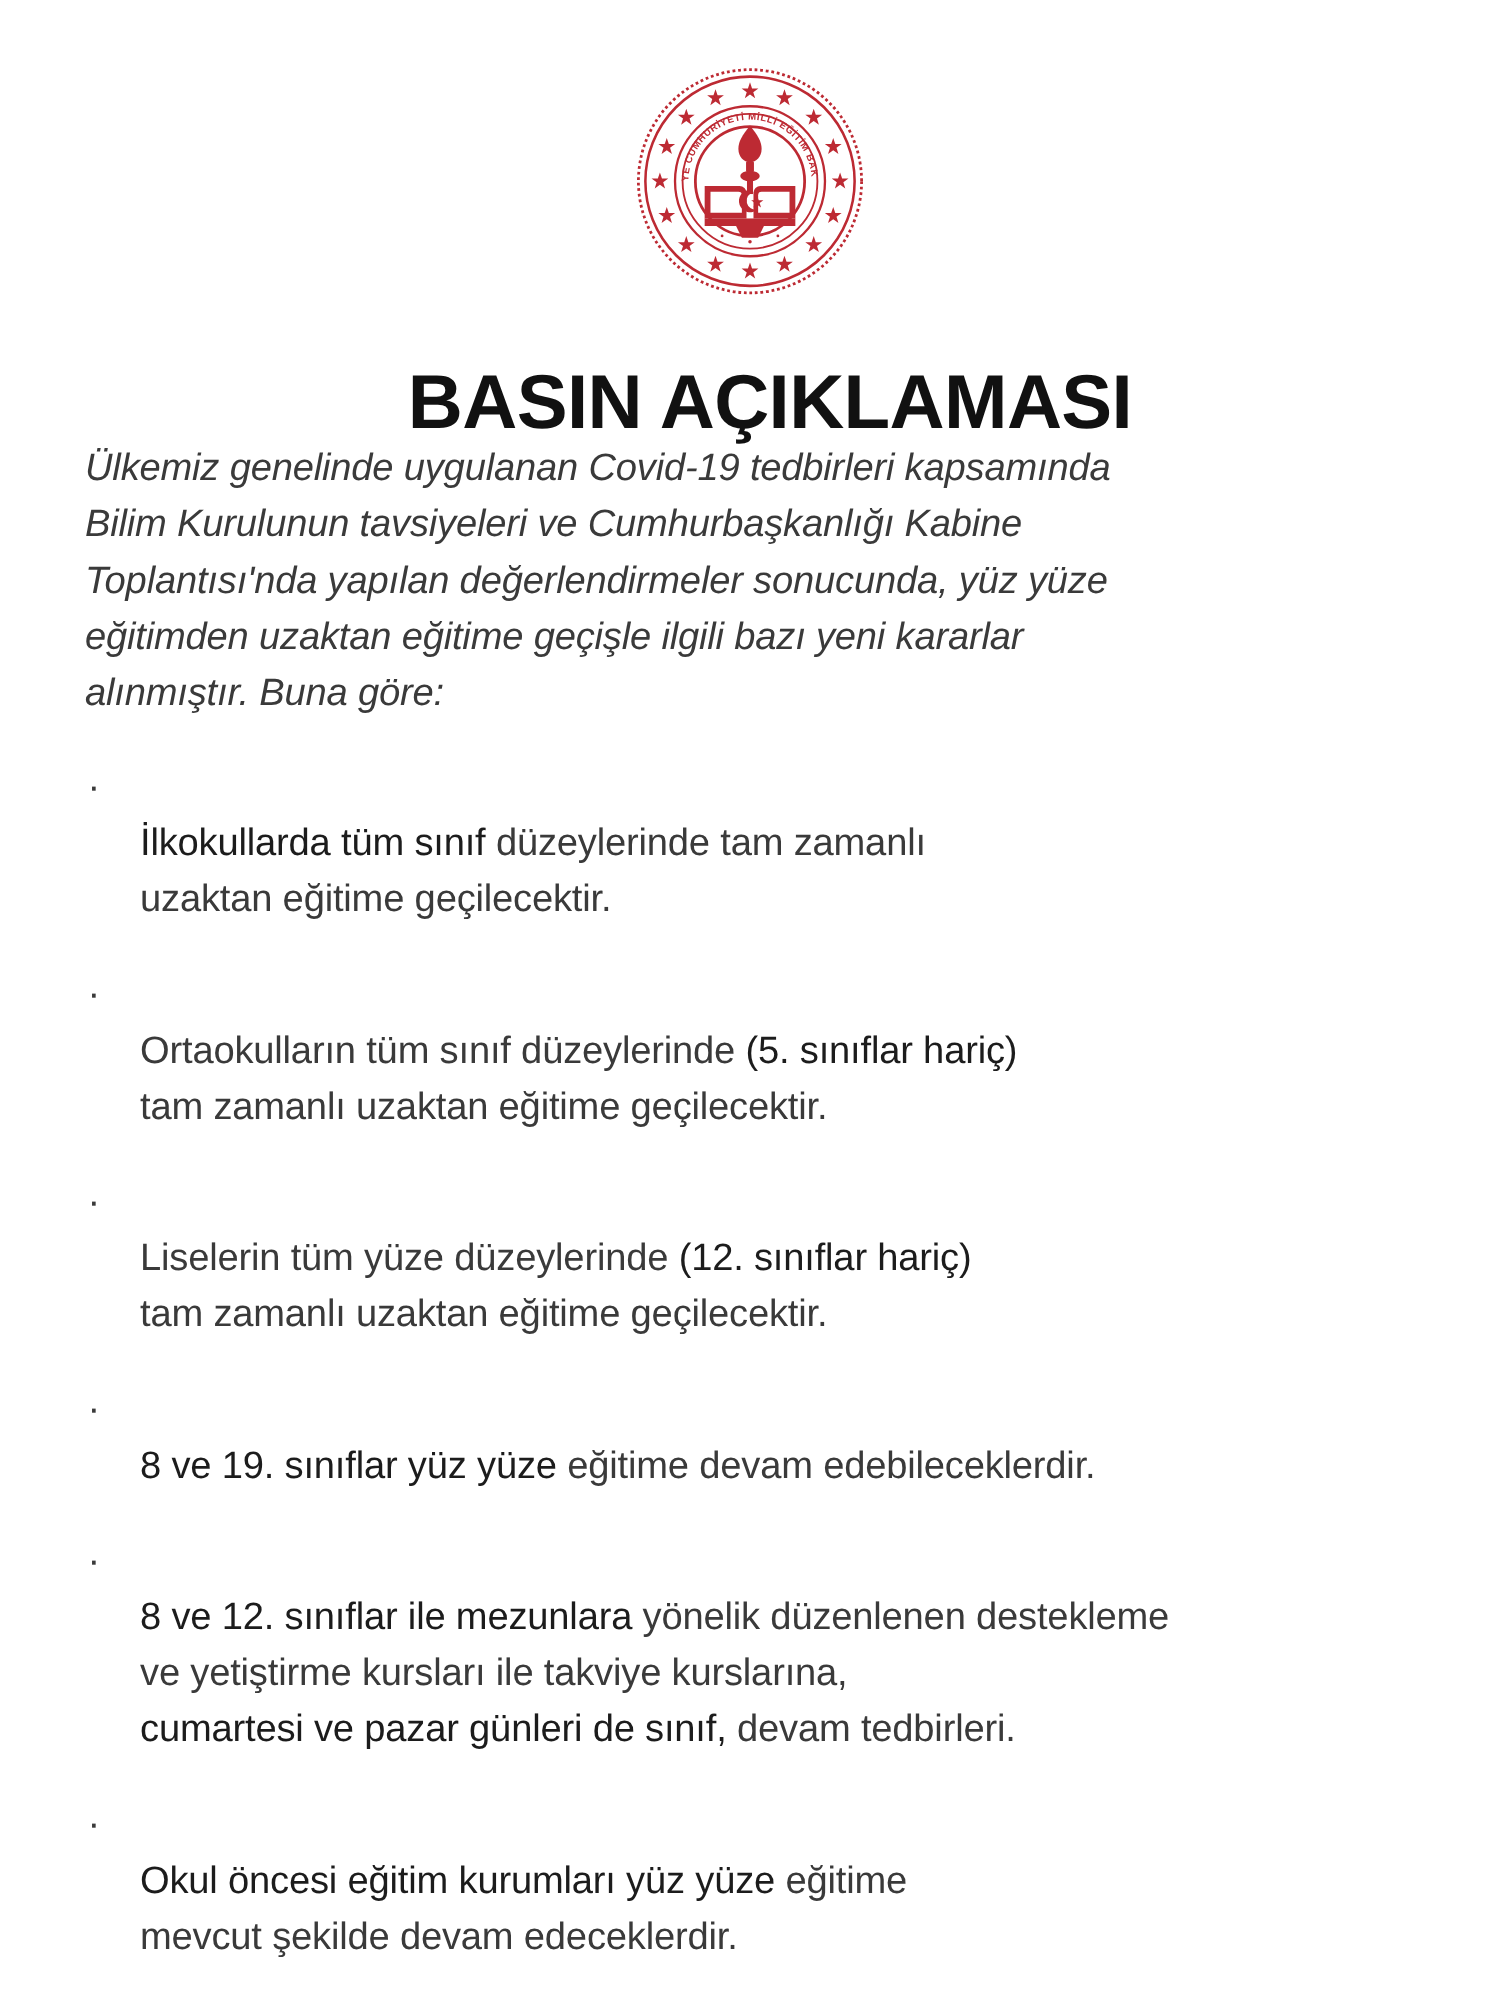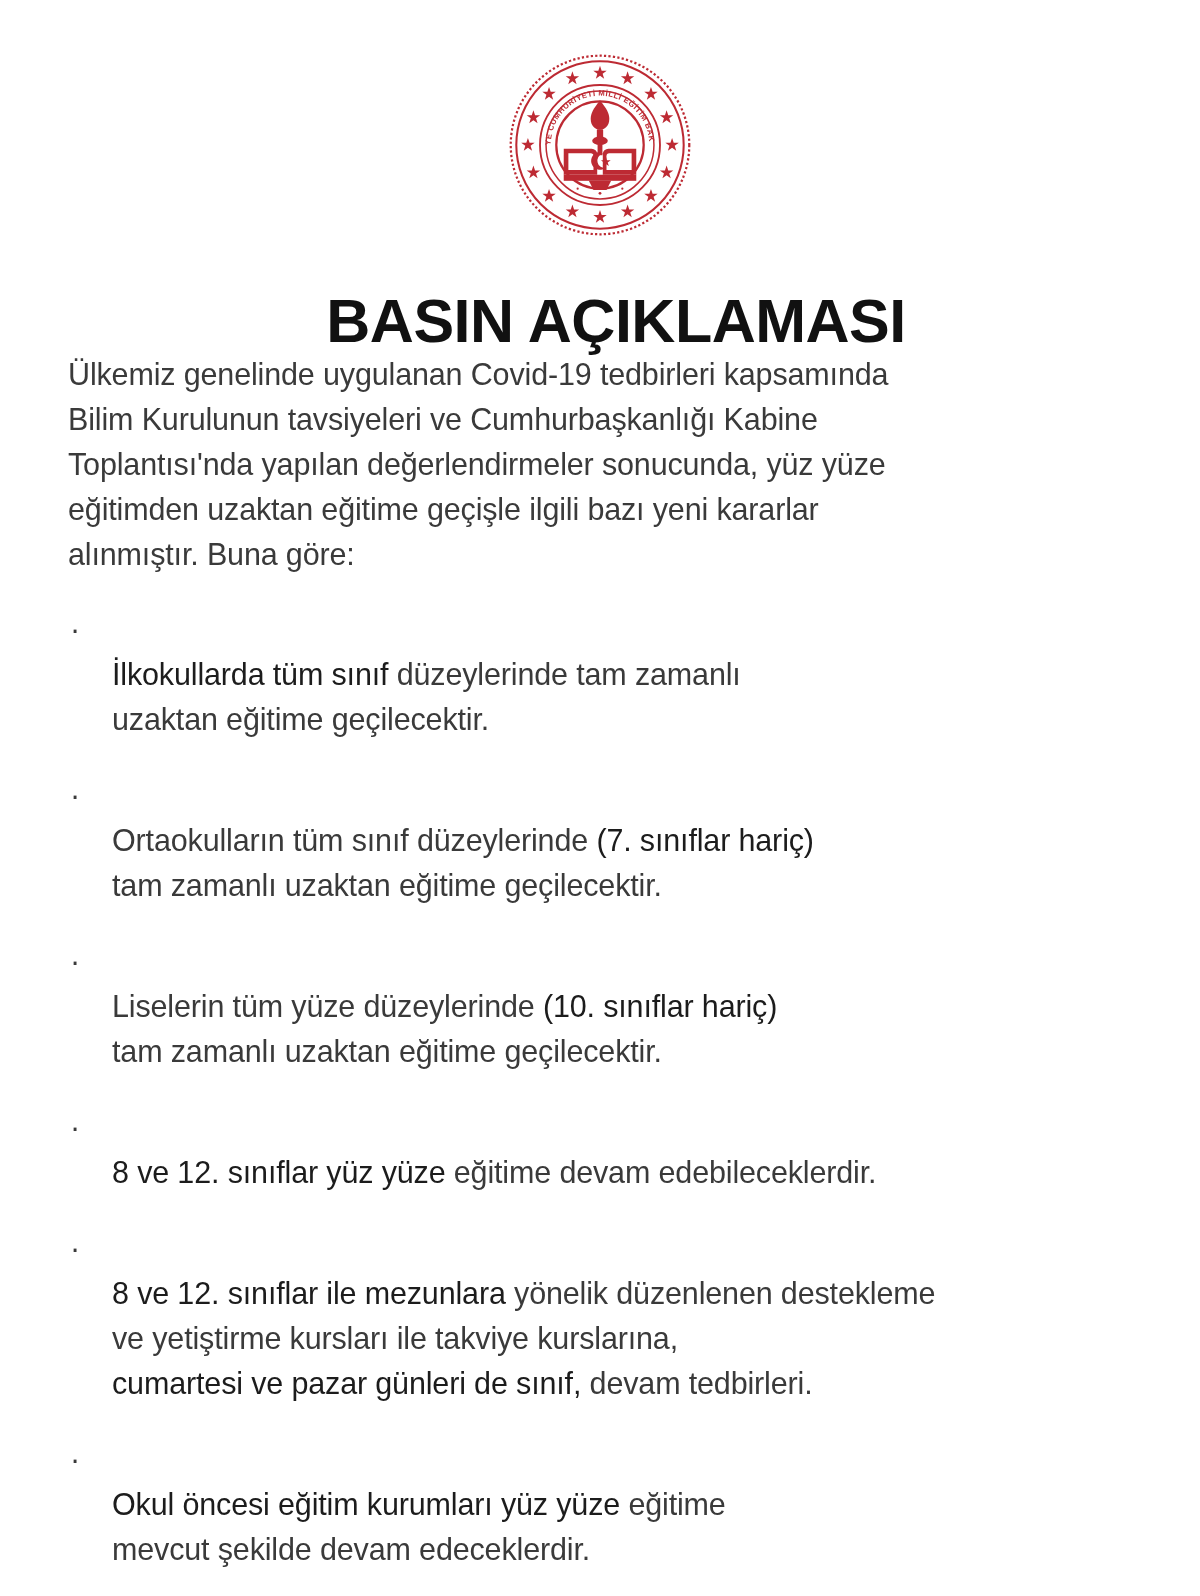--- a/index.html
+++ b/index.html
@@ -63,20 +63,21 @@
     width: 1090px;
   }
 
   .intro {
     font-size: 30.5px;
     line-height: 45px;
     color: #3a3a3a;
     letter-spacing: -0.15px;
     white-space: pre-line;
     margin: 0 0 30px 0;
+    font-style: italic;
   }
 
   .bullets {
     margin: 0;
     padding: 0;
     list-style: none;
   }
   .bullet {
     position: relative;
     padding-left: 44px;
@@ -244,31 +245,31 @@
 alınmıştır. Buna göre:</p>
 
     <ul class="bullets">
 
       <li class="bullet">
         <span class="dot">·</span><b>İlkokullarda tüm sınıf</b><span> düzeylerinde tam zamanlı
 uzaktan eğitime geçilecektir.</span>
       </li>
 
       <li class="bullet">
-        <span class="dot">·</span><span>Ortaokulların tüm sınıf düzeylerinde </span><b>(7. sınıflar hariç)</b><span>
+        <span class="dot">·</span><span>Ortaokulların tüm sınıf düzeylerinde </span><b>(5. sınıflar hariç)</b><span>
 tam zamanlı uzaktan eğitime geçilecektir.</span>
       </li>
 
       <li class="bullet">
-        <span class="dot">·</span><span> Liselerin tüm yüze düzeylerinde </span><b>(10. sınıflar hariç)</b><span>
+        <span class="dot">·</span><span> Liselerin tüm yüze düzeylerinde </span><b>(12. sınıflar hariç)</b><span>
 tam zamanlı uzaktan eğitime geçilecektir.</span>
       </li>
 
       <li class="bullet">
-        <span class="dot">·</span><b>8 ve 12. sınıflar yüz yüze</b><span> eğitime devam edebileceklerdir.</span>
+        <span class="dot">·</span><b>8 ve 19. sınıflar yüz yüze</b><span> eğitime devam edebileceklerdir.</span>
       </li>
 
       <li class="bullet">
         <span class="dot">·</span><b>8 ve 12. sınıflar ile mezunlara</b><span> yönelik düzenlenen destekleme
 ve yetiştirme kursları ile takviye kurslarına,
 </span><b>cumartesi ve pazar günleri de sınıf,</b><span> devam tedbirleri.</span>
       </li>
 
       <li class="bullet">
         <span class="dot">·</span><b>Okul öncesi eğitim kurumları yüz yüze</b><span> eğitime

